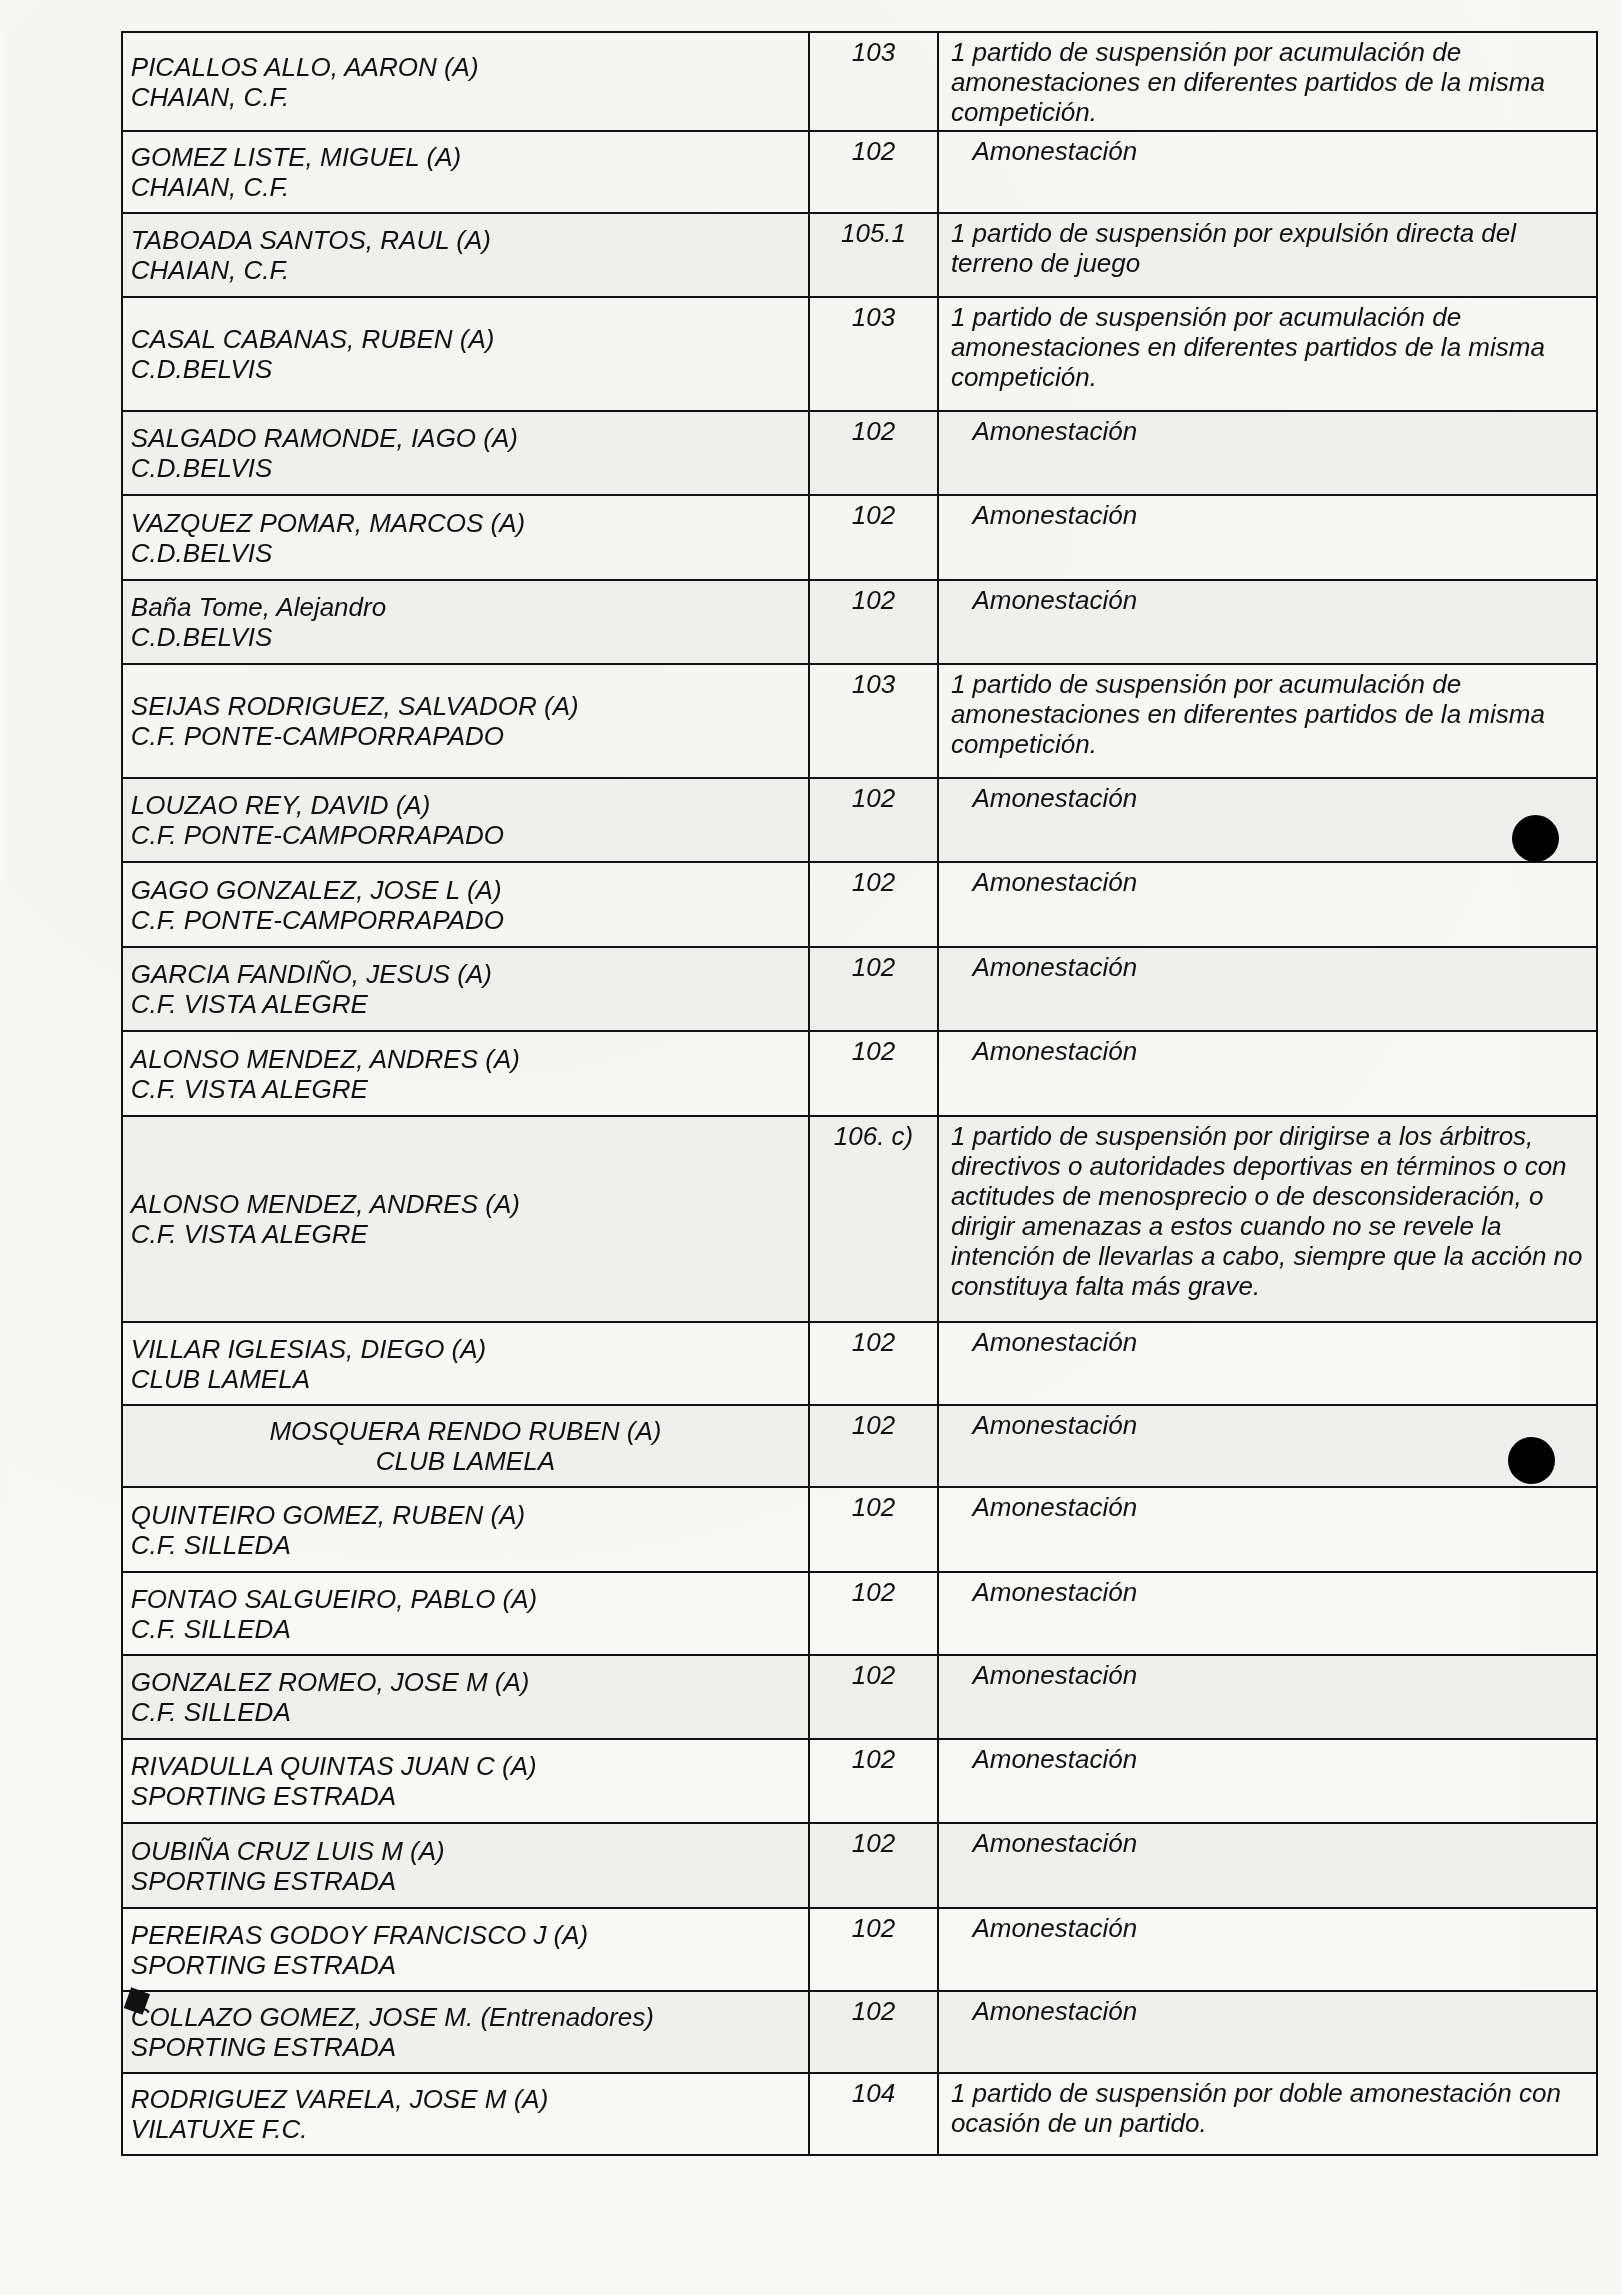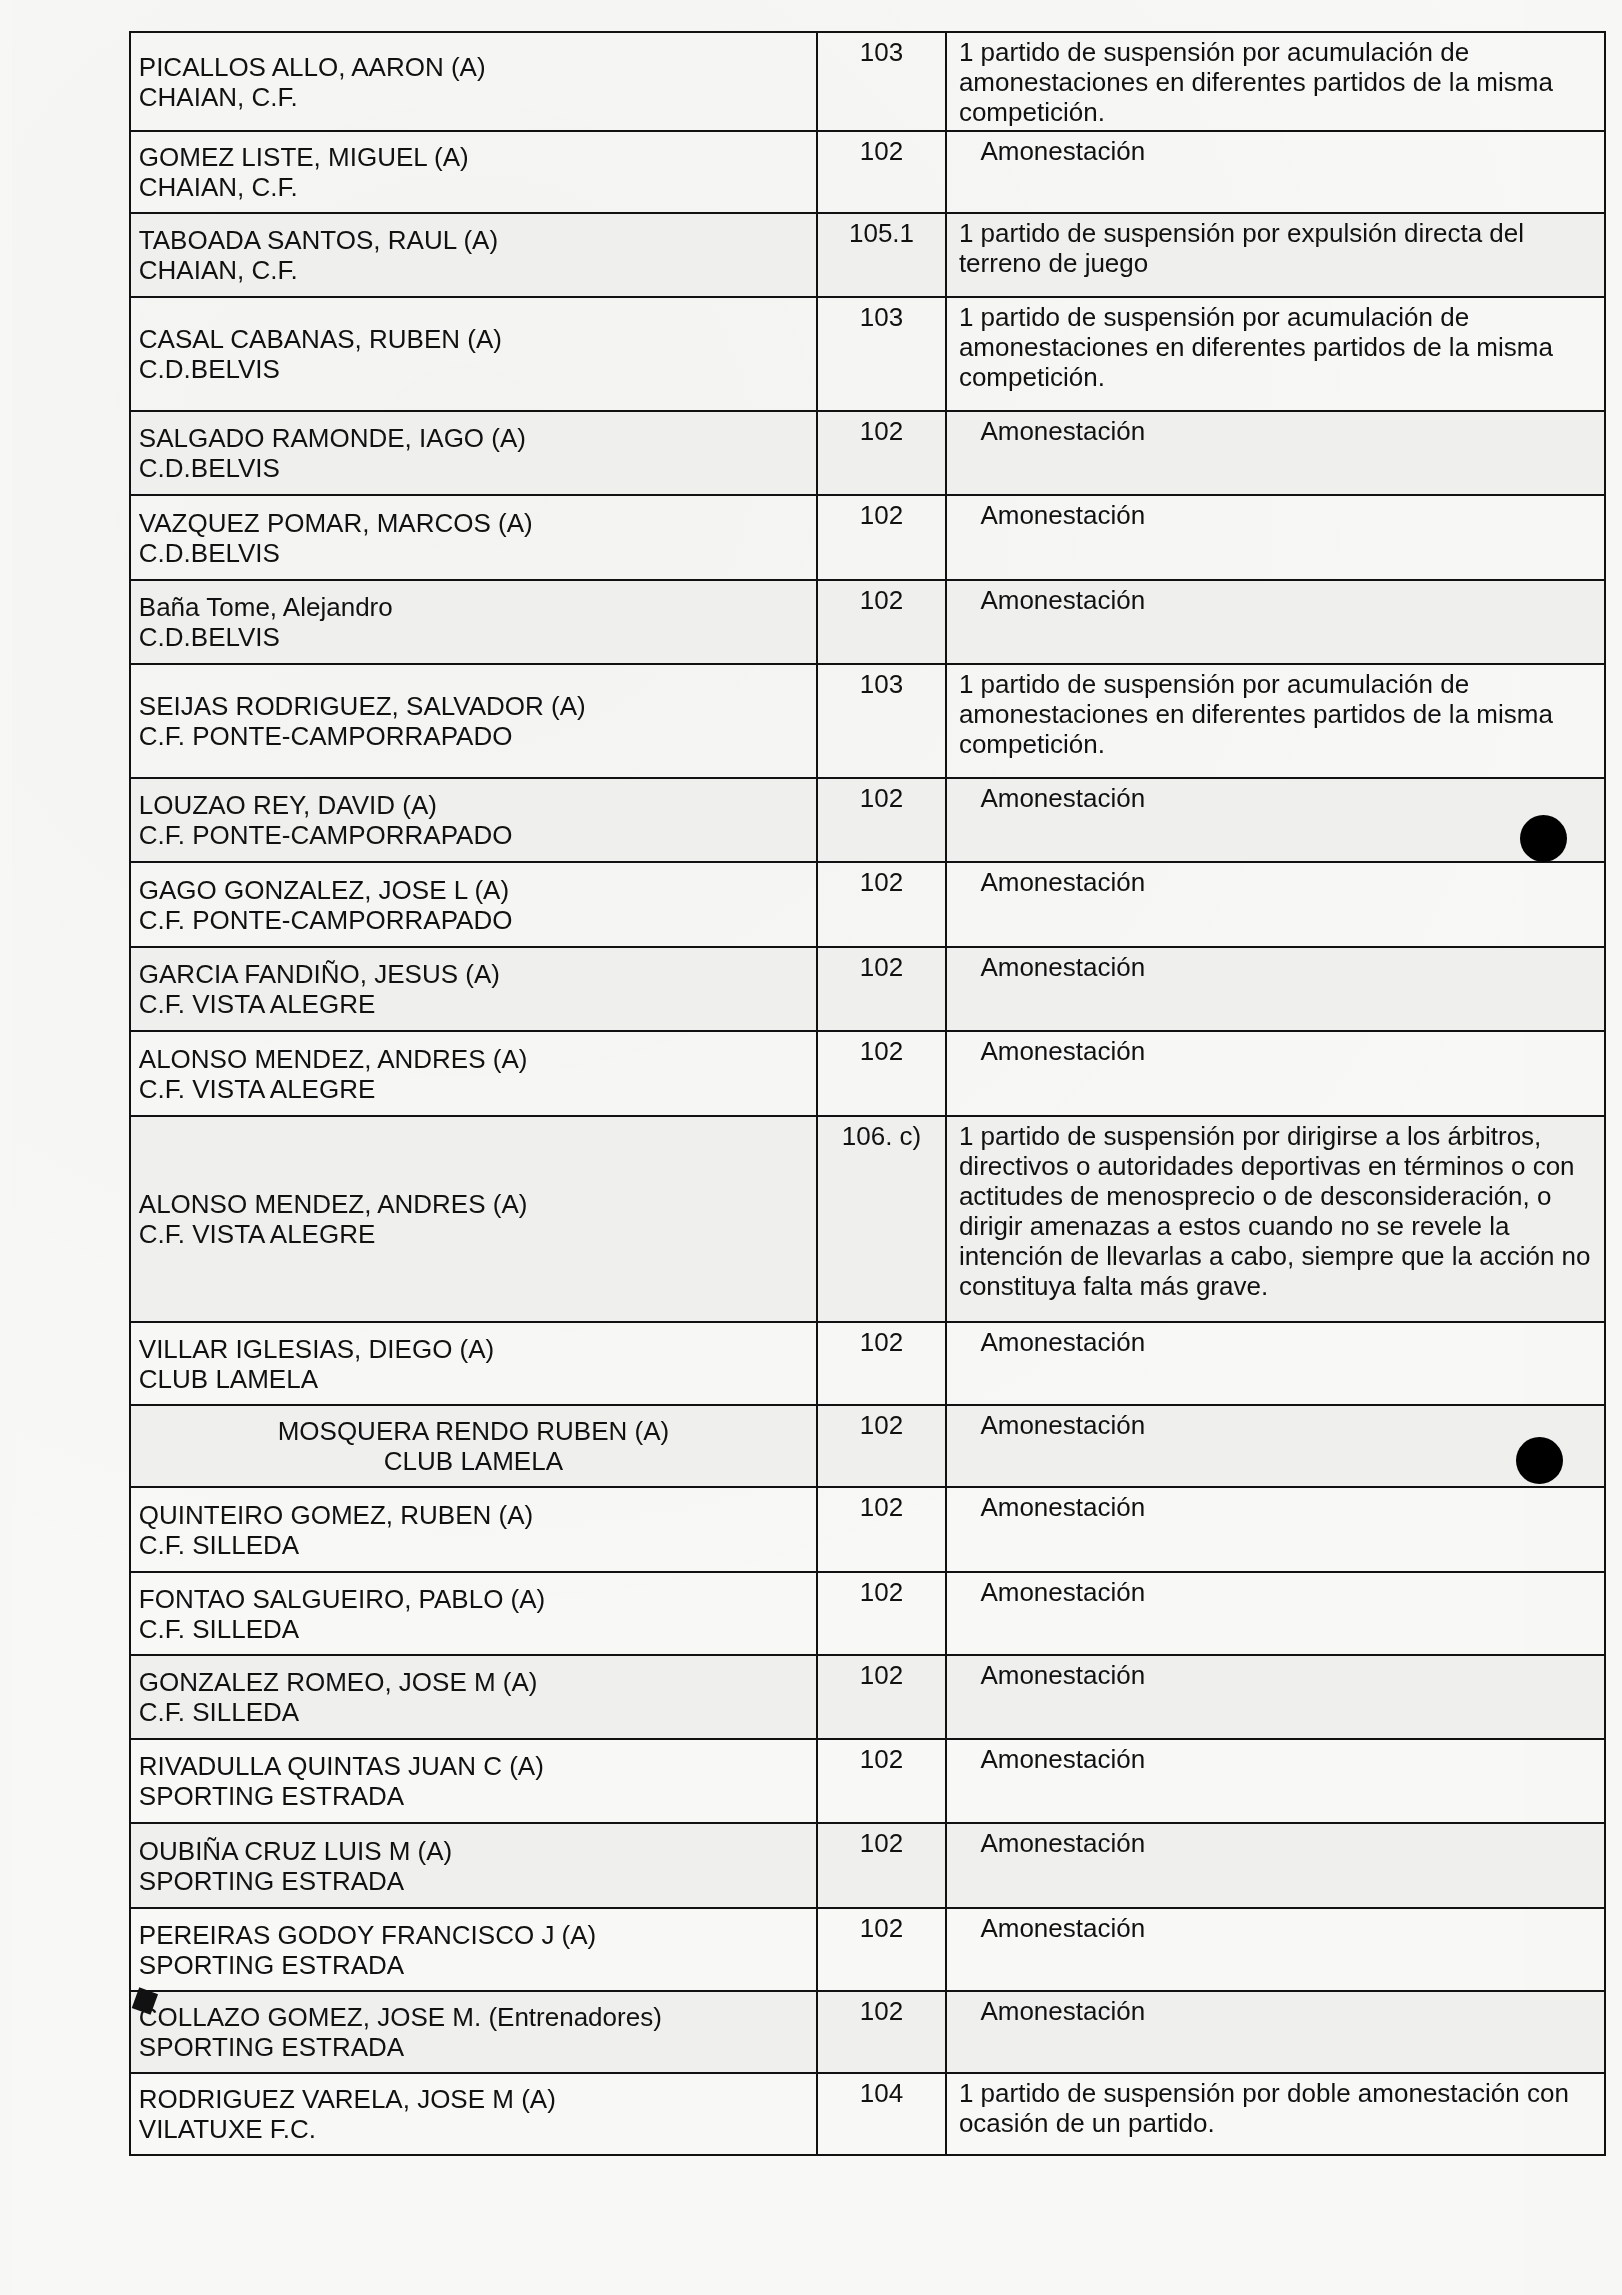--- a/index.html
+++ b/index.html
@@ -3,24 +3,25 @@
 <meta charset="utf-8">
 <style>
   html, body { margin: 0; padding: 0; }
   body {
     width: 1623px; height: 2296px; position: relative; overflow: hidden;
     background: #f7f7f5;
     font-family: "Liberation Sans", sans-serif;
     color: #111;
   }
   .page {
-    position: absolute; left: 12px; top: 0; width: 1512px; height: 2296px;
+    position: absolute; left: 4px; top: 0; width: 1512px; height: 2296px;
     background:
       radial-gradient(circle at 30% 20%, rgba(0,0,0,0.02), transparent 60%),
       #f8f8f6;
+    font-style: italic;
   }
   .sanctions-table {
     position: absolute; left: 117px; top: 31px; width: 1477px;
     border-collapse: collapse;
     table-layout: fixed;
   }
   .sanctions-table td {
     border: 2.9px solid #111;
     vertical-align: top;
     font-size: 26px;

